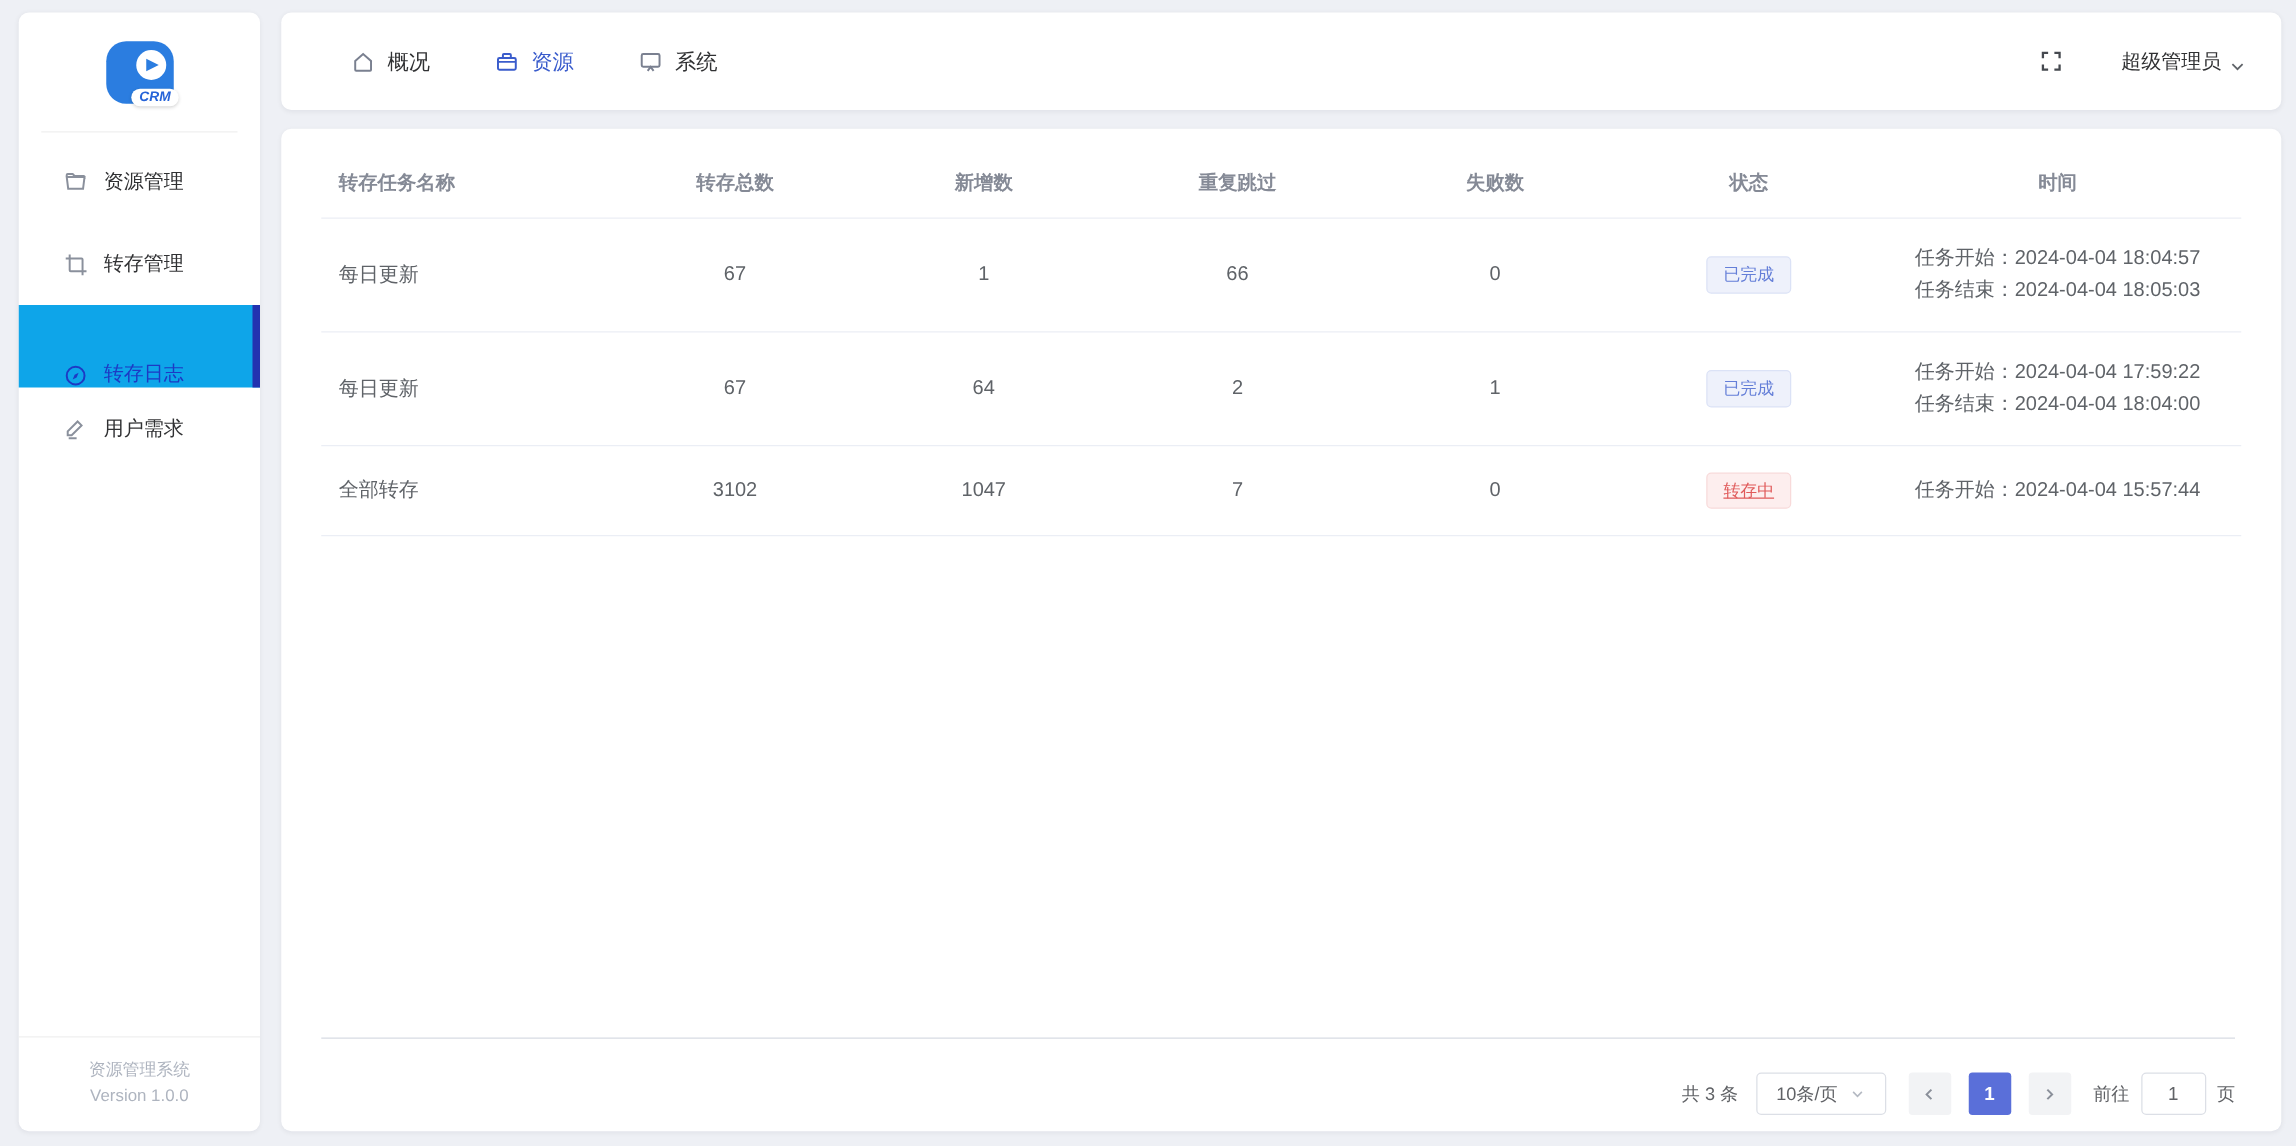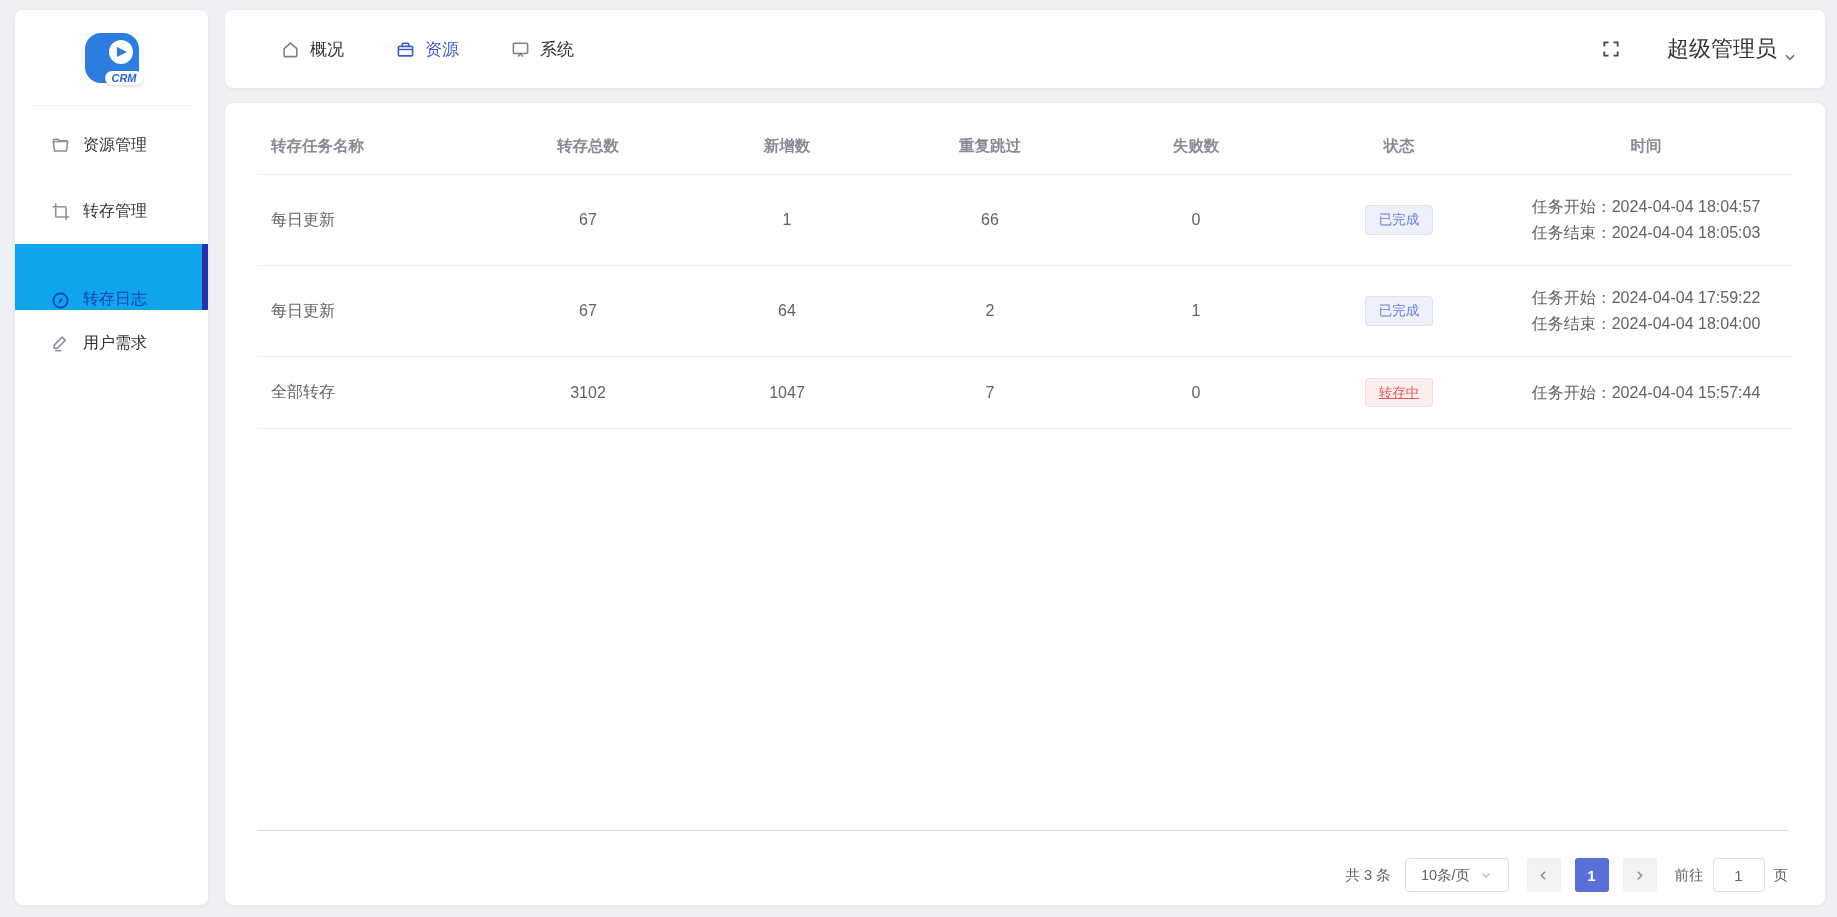--- a/index.html
+++ b/index.html
@@ -24,21 +24,21 @@
 
   
   .topnav { left:225px; top:10px; width:1600px; height:78px; display:flex; align-items:center; padding:0 28px 0 56px; }
   .tabs { display:flex; gap:52px; }
   .tab { display:flex; align-items:center; gap:10px; font-size:17px; color:#303133; cursor:pointer; }
   .tab .ticon { width:19px; height:19px; color:#7a8090; display:flex; }
   .tab.active { color:#3a5ccc;font-family:Liberation Mono, monospace; }
   .tab.active .ticon { color:#3a5ccc; }
   .nav-right { margin-left:auto; display:flex; align-items:center; gap:46px; }
   .fs-icon { width:20px; height:20px; color:#45494f; cursor:pointer; display:flex; }
-  .user-drop { display:flex; align-items:flex-end; gap:6px; font-size:22px; color:#303133; cursor:pointer; }
+  .user-drop { display:flex; align-items:flex-end; gap:6px; font-size:16px; color:#303133; cursor:pointer; }
   .user-drop .chev { width:14px; height:14px; color:#5f6368; display:flex; margin-top:2px; }
 
   
   .main { left:225px; top:103px; width:1600px; height:802px; }
   .table-wrap { padding:16px 32px 0; }
   .thead, .trow { display:grid; grid-template-columns:232px 198px 200px 206px 206px 200px 1fr; align-items:center; }
   .thead { height:56px; border-bottom:1px solid #ebeef5; font-weight:bold; font-size:15.5px; color:#858a96; }
   .trow { border-bottom:1px solid #ebeef5; font-size:16px; color:#5f6368; }
   .trow.tall { height:91px; } .trow.short { height:72px; }
   .cell-name { padding-left:14px; text-align:left; }
@@ -99,20 +99,24 @@
     <div class="menu-item">
       <span class="micon">
         <svg viewBox="0 0 24 24" fill="none" stroke="currentColor" stroke-width="2">
             <path d="M14 4l4 4L8 18H4v-4L14 4z"></path>
             <path d="M5 21h8"></path>
           </svg>
       </span>
       <span>用户需求</span>
     </div>
   </nav>
+  <div class="side-footer">
+    <div>资源管理系统</div>
+    <div>Version 1.0.0</div>
+  </div>
 </aside>
 
 <header class="card topnav">
   <div class="tabs">
     <div class="tab">
       <span class="ticon">
         <svg viewBox="0 0 24 24" fill="none" stroke="currentColor" stroke-width="2">
             <path d="M4 11l8-7 8 7v9a1 1 0 0 1-1 1H5a1 1 0 0 1-1-1v-9z"></path>
           </svg>
       </span>

